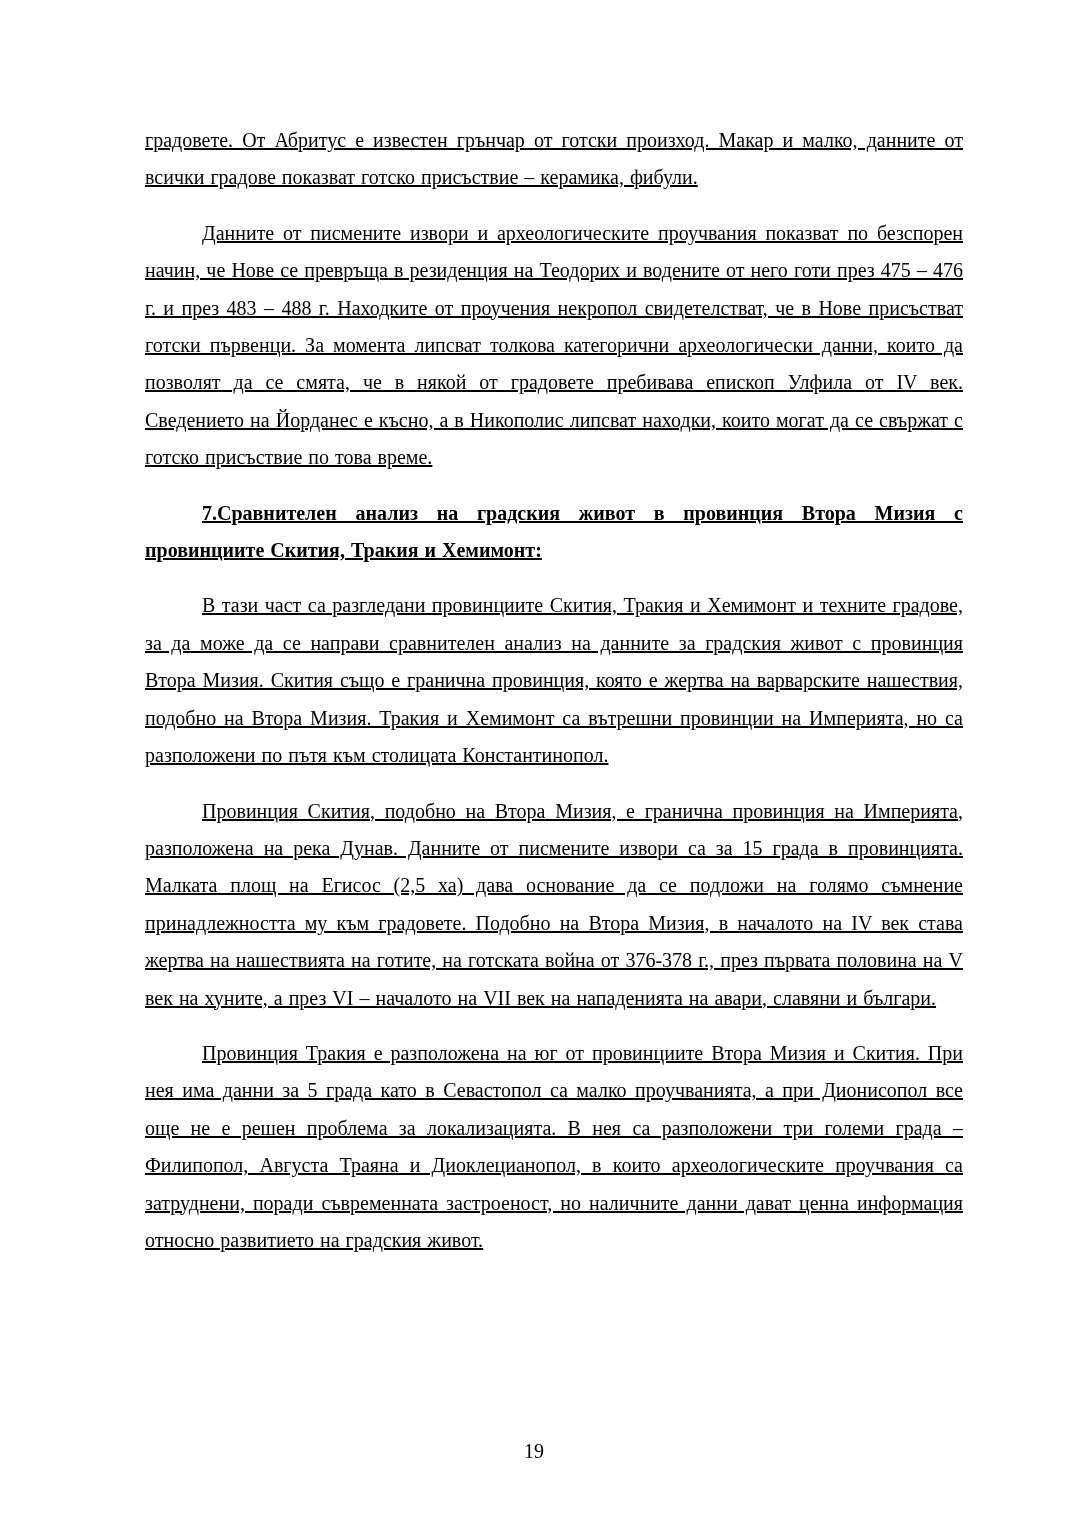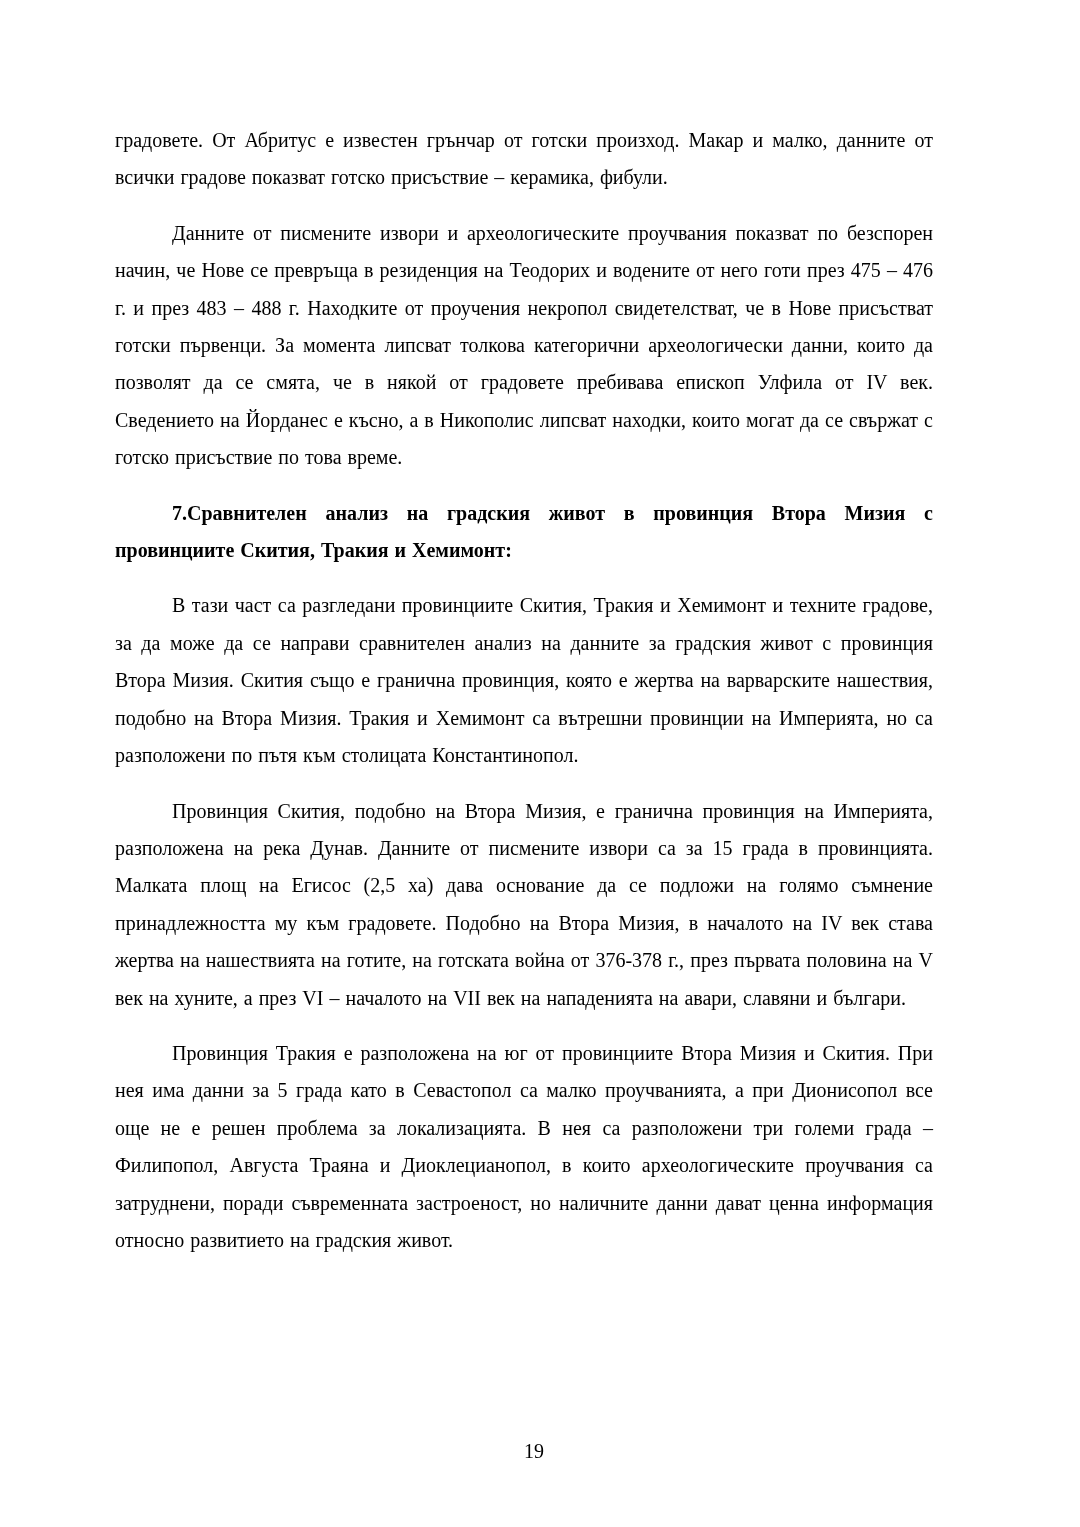--- a/index.html
+++ b/index.html
@@ -12,23 +12,24 @@
     width: 1080px;
     height: 1527px;
     background: #ffffff;
     font-family: "Liberation Serif", serif;
     color: #000000;
     overflow: hidden;
     box-sizing: border-box;
   }
   .content {
     position: absolute;
-    left: 115px;
+    left: 145px;
     top: 122px;
     width: 818px;
+    text-decoration: underline;
   }
   .content p {
     margin: 0 0 18px 0;
     font-size: 20px;
     line-height: 37.4px;
     text-align: justify;
     word-spacing: 1px;
   }
   .content p.indent {
     text-indent: 57px;

